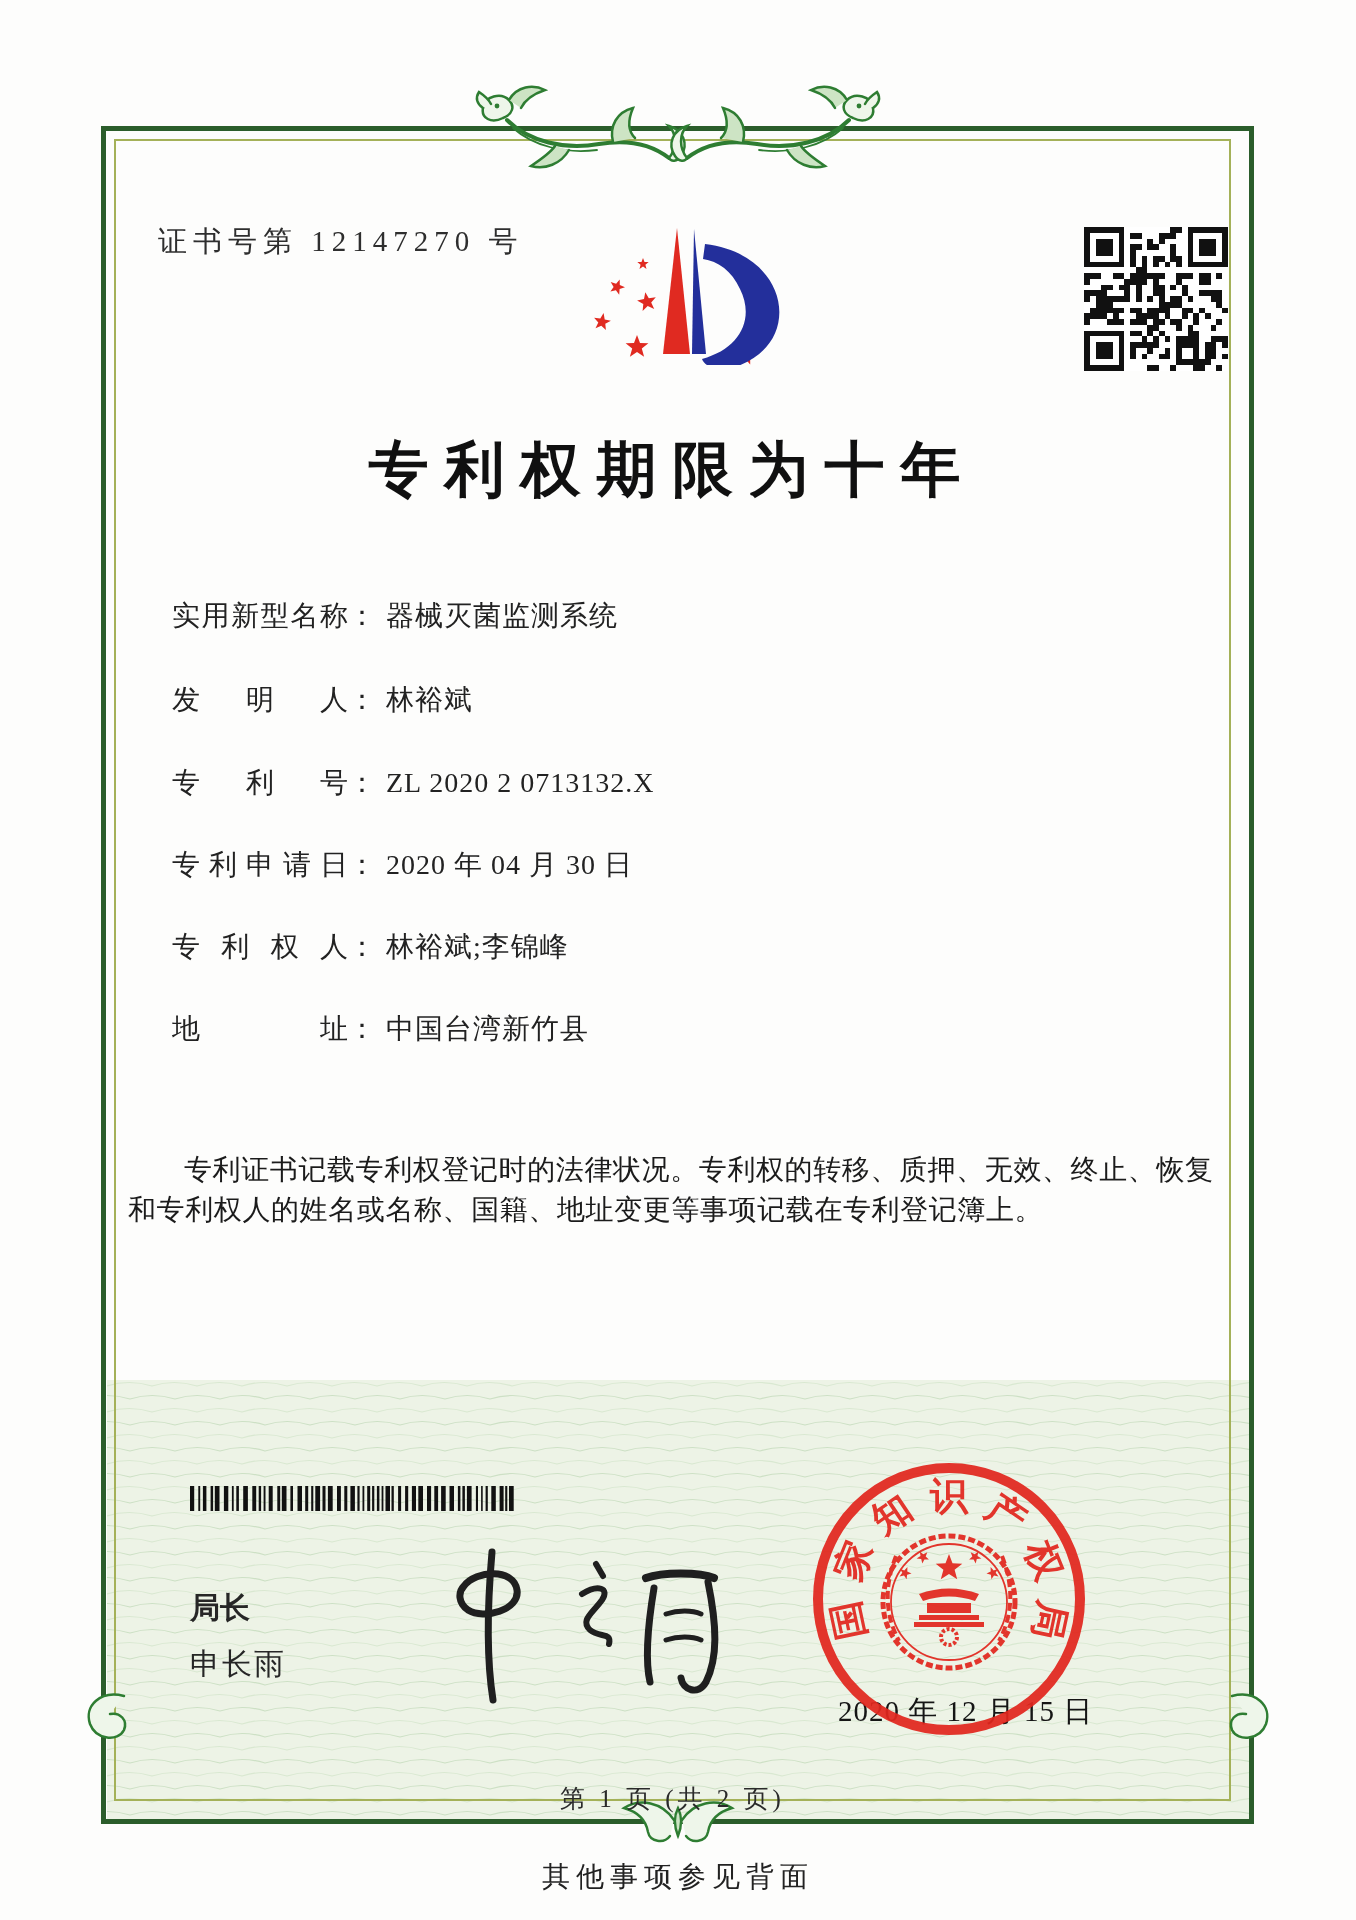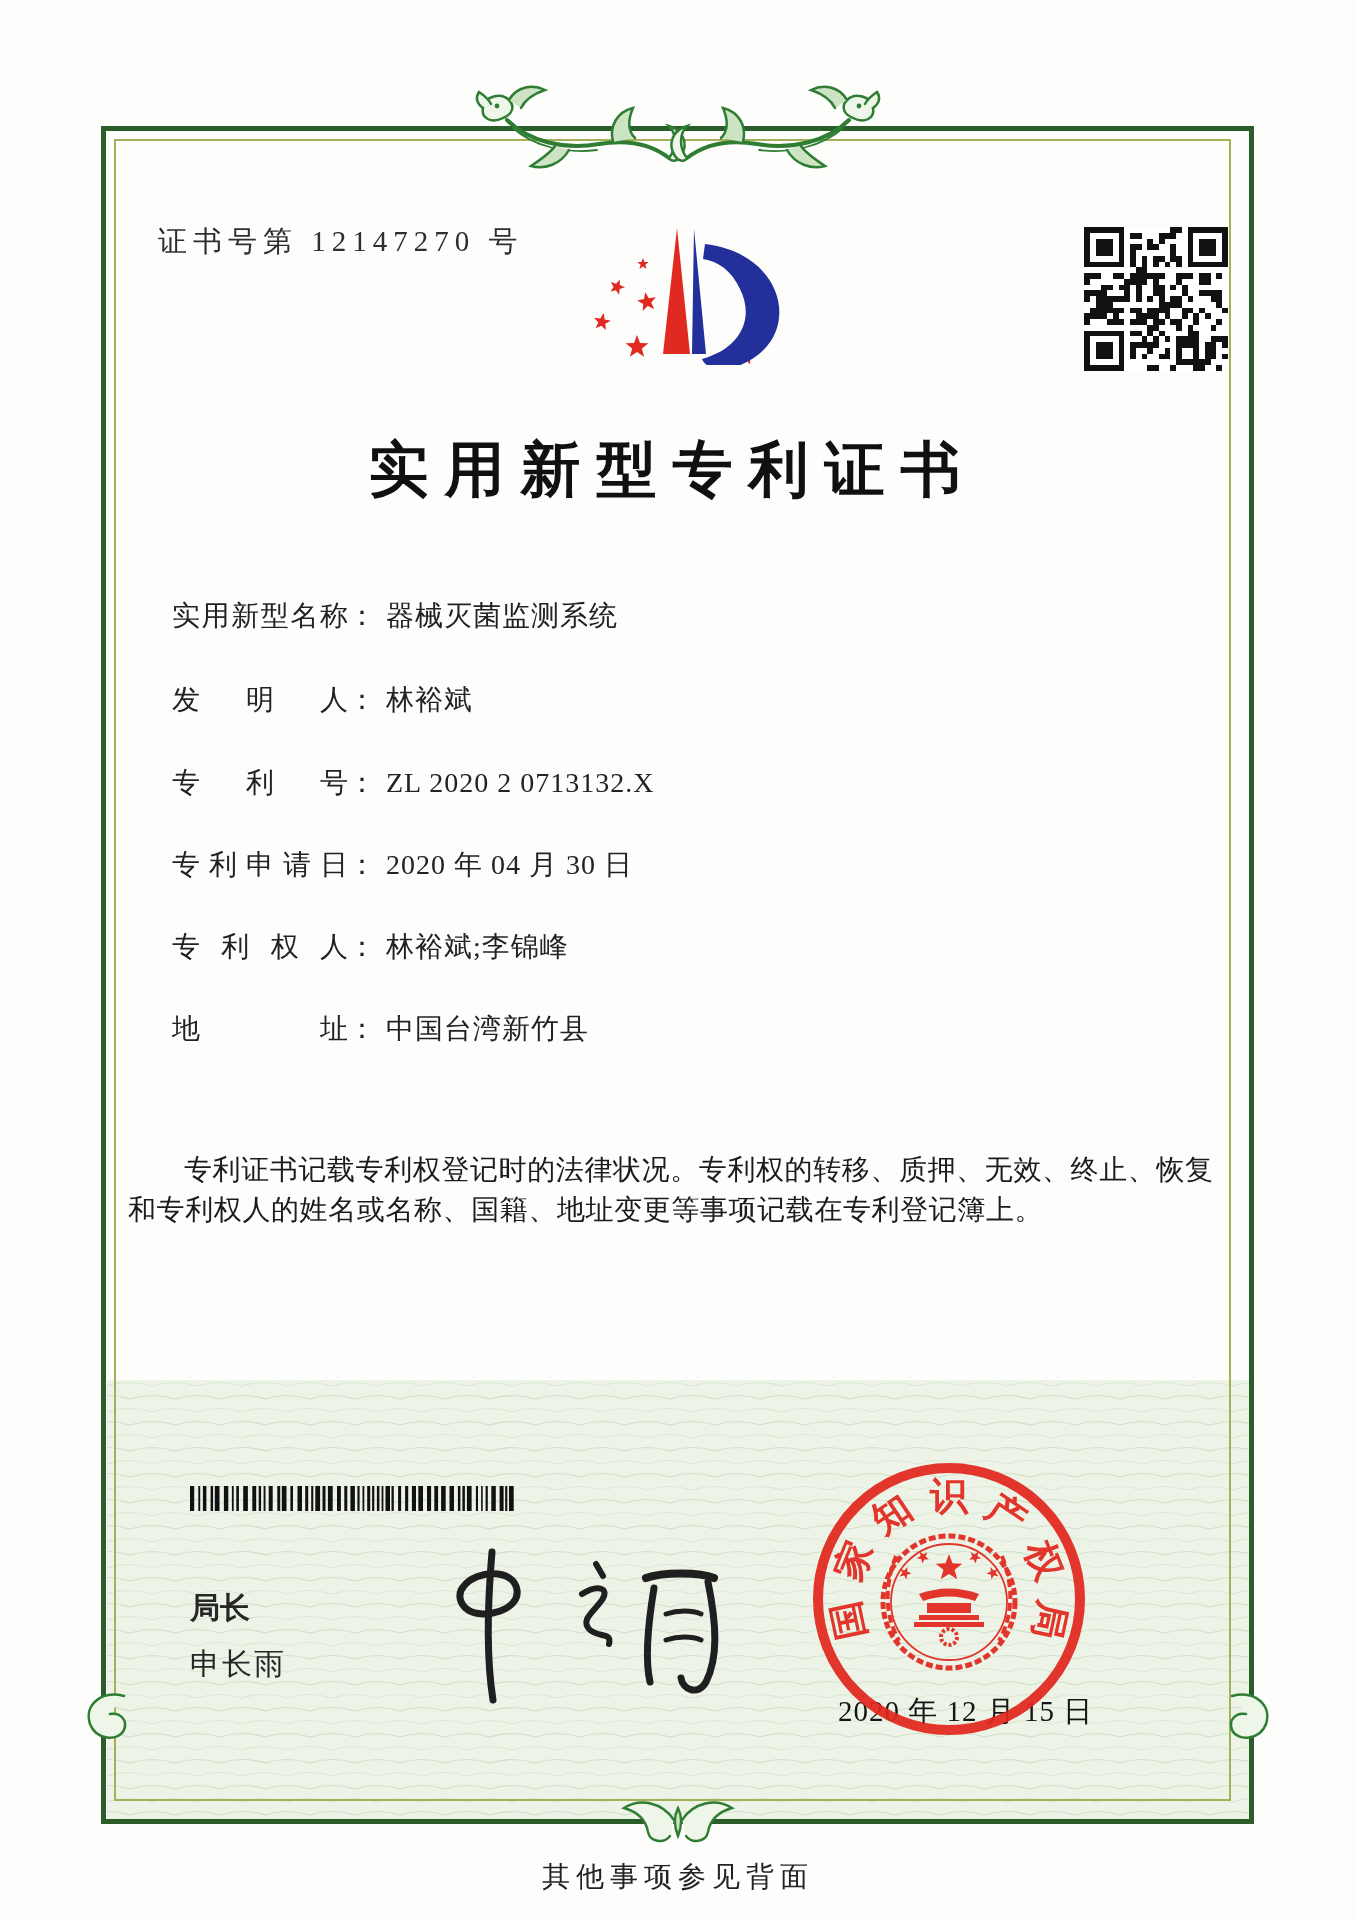--- a/index.html
+++ b/index.html
@@ -360,21 +360,21 @@
       <rect x="20" y="23" width="1" height="1" fill="#111"></rect>
       <rect x="21" y="23" width="1" height="1" fill="#111"></rect>
       <rect x="11" y="24" width="1" height="1" fill="#111"></rect>
       <rect x="12" y="24" width="1" height="1" fill="#111"></rect>
       <rect x="15" y="24" width="1" height="1" fill="#111"></rect>
       <rect x="19" y="24" width="1" height="1" fill="#111"></rect>
       <rect x="20" y="24" width="1" height="1" fill="#111"></rect>
       <rect x="23" y="24" width="1" height="1" fill="#111"></rect>
     </svg>
 
-  <div class="title">实用新型专利证书</div>
+  <div class="title">专利权期限为十年</div>
 
   <div class="frow" style="top:681px">
     <span class="flabel">发明人</span><span class="fcolon">：</span><span class="fvalue">林裕斌</span>
   </div>
   <div class="frow" style="top:597px">
     <span class="flabel">实用新型名称</span><span class="fcolon">：</span><span class="fvalue">器械灭菌监测系统</span>
   </div>
   <div class="frow" style="top:764px">
     <span class="flabel">专利号</span><span class="fcolon">：</span><span class="fvalue">ZL 2020 2 0713132.X</span>
   </div>
@@ -491,15 +491,16 @@
         <rect x="121" y="147" width="44" height="10" stroke="none"></rect>
         <rect x="113" y="159" width="60" height="5" stroke="none"></rect>
         <rect x="108" y="166" width="70" height="5" stroke="none"></rect>
         <circle cx="143" cy="181" r="8" fill="none" stroke-width="4" stroke-dasharray="3 2"></circle>
         <path d="M90,100 Q72,146 93,185" fill="none" stroke-width="4" stroke-dasharray="8 4"></path>
         <path d="M196,100 Q214,146 193,185" fill="none" stroke-width="4" stroke-dasharray="8 4"></path>
       </g>
     </g>
   </svg>
 
+  <div class="page-info">第 1 页 (共 2 页)</div>
   <div class="back-note">其他事项参见背面</div>
 
 </div>
 
 </body></html>

